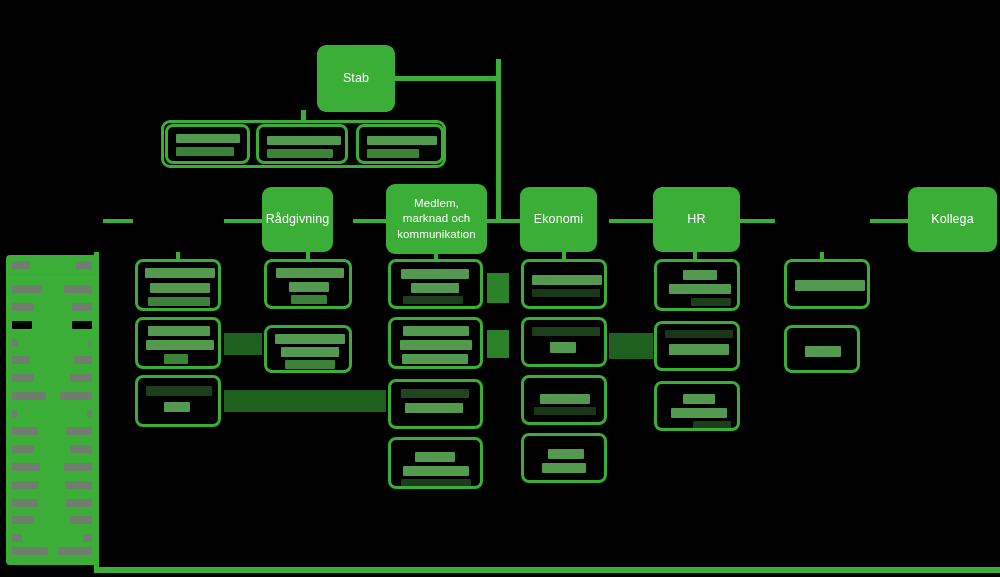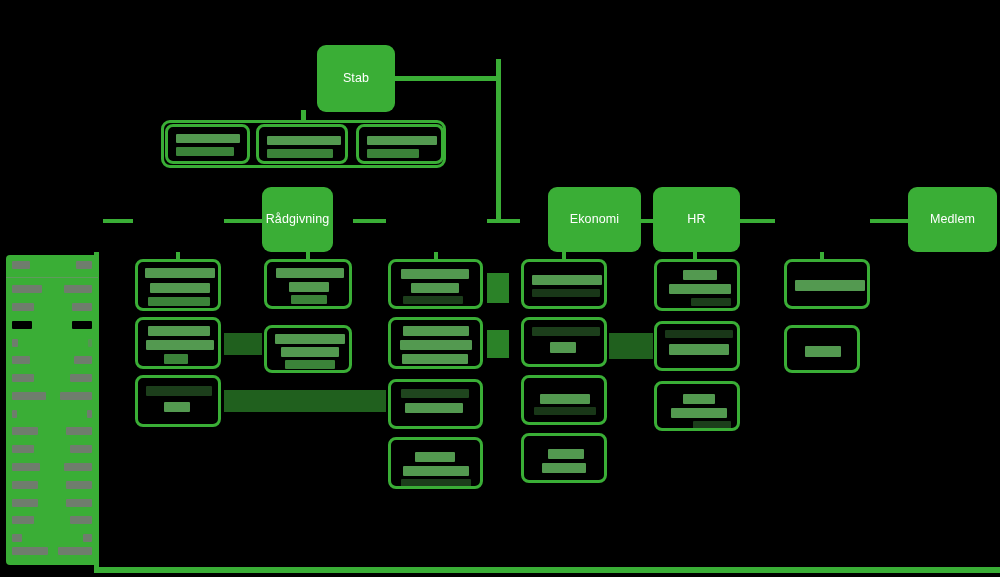--- a/index.html
+++ b/index.html
@@ -136,32 +136,35 @@
     <div class="redact" style="left:8px;top:9px;width:70px;height:9px;"></div>
     <div class="redact dark" style="left:8px;top:22px;width:52px;height:9px;"></div>
   </div>
 
 
 
   <div class="node" style="left:262px;top:187px;width:71px;height:65px;">
     <span>Rådgivning</span>
   </div>
 
-
-  <div class="node" style="left:548px;top:187px;width:93px;height:65px;">
+  <div class="node" style="left:386px;top:184px;width:101px;height:70px;font-size:11.5px;">
+    <span>Medlem, marknad och kommunikation</span>
+  </div>
+
+  <div class="node" style="left:520px;top:187px;width:77px;height:65px;">
     <span>Ekonomi</span>
   </div>
 
   <div class="node" style="left:653px;top:187px;width:87px;height:65px;">
     <span>HR</span>
   </div>
 
 
   <div class="node" style="left:908px;top:187px;width:89px;height:65px;">
-    <span>Medlem</span>
+    <span>Kollega</span>
   </div>
 
   <div class="listbox" style="left:6px;top:255px;width:92px;height:310px;">
     <div class="hr" style="top:22px;"></div>
     <div class="row" style="top:6px;">  
         <i class="l" style="width:18px;"></i>
         <i class="r" style="width:16px;"></i>
       </div>
     <div class="row" style="top:30px;"> 
         <i class="l" style="width:30px;"></i>

